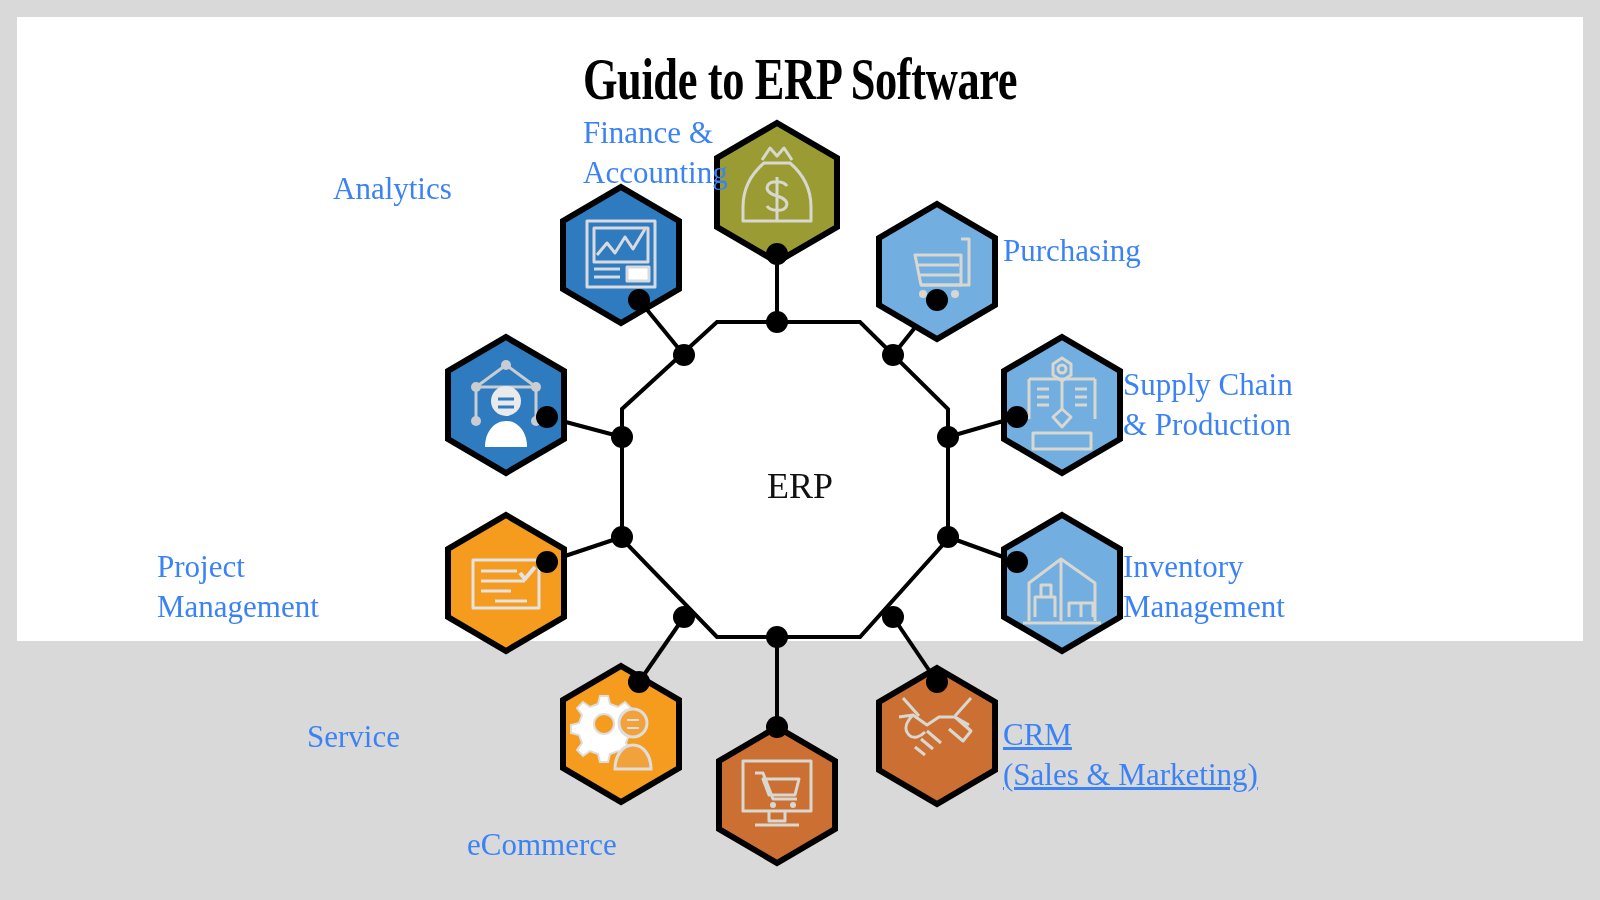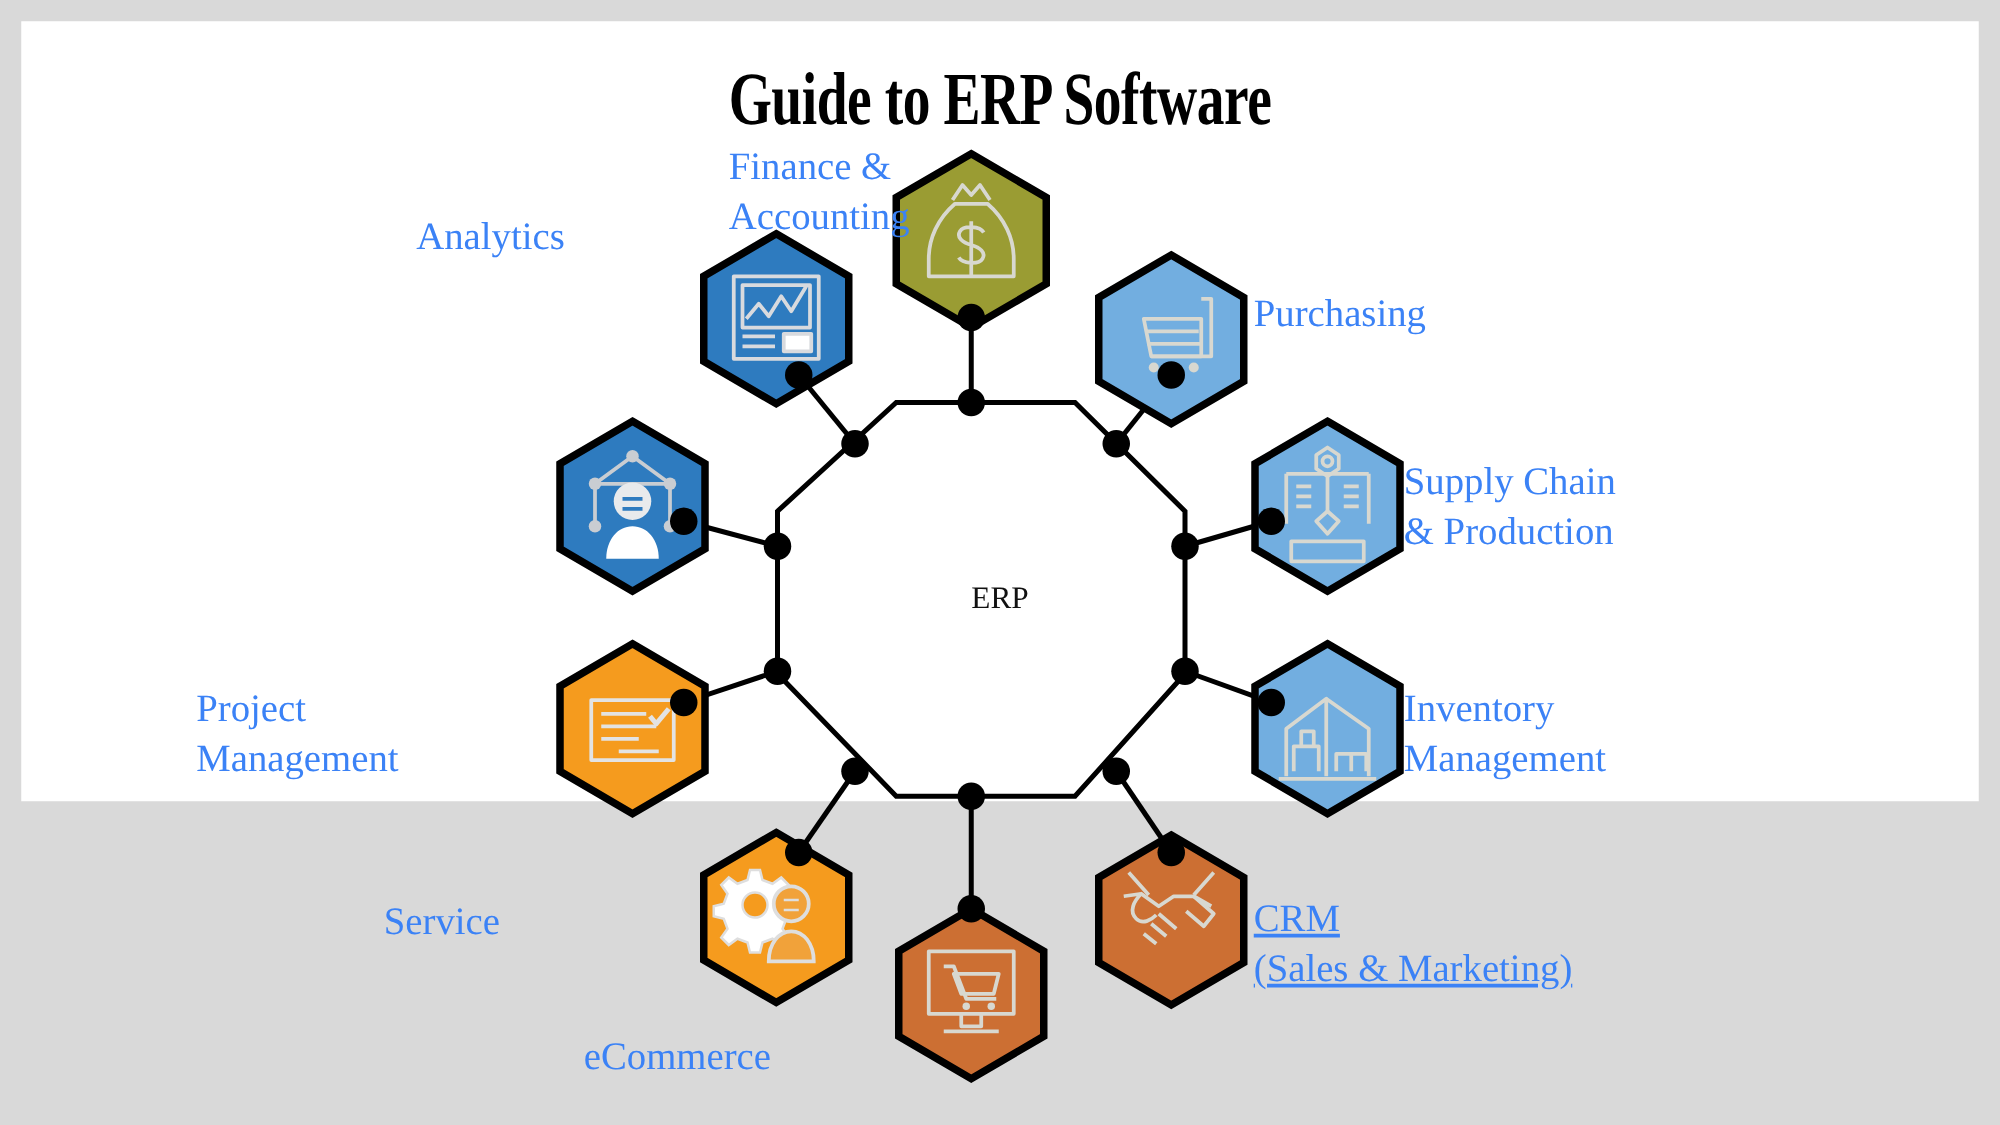--- a/index.html
+++ b/index.html
@@ -50,21 +50,21 @@
     color: #111111;
     font-family: "Liberation Serif", "DejaVu Serif", serif;
     white-space: nowrap;
   }
   .erp-center-label {
     position: absolute;
     left: 0;
     top: 448px;
     width: 1566px;
     text-align: center;
-    font-size: 25px;
+    font-size: 36px;
     color: #111111;
     pointer-events: none;
   }
   .node-label {
     position: absolute;
     font-size: 31px;
     line-height: 1.28;
     color: #3b82f6;
     white-space: pre-line;
   }

